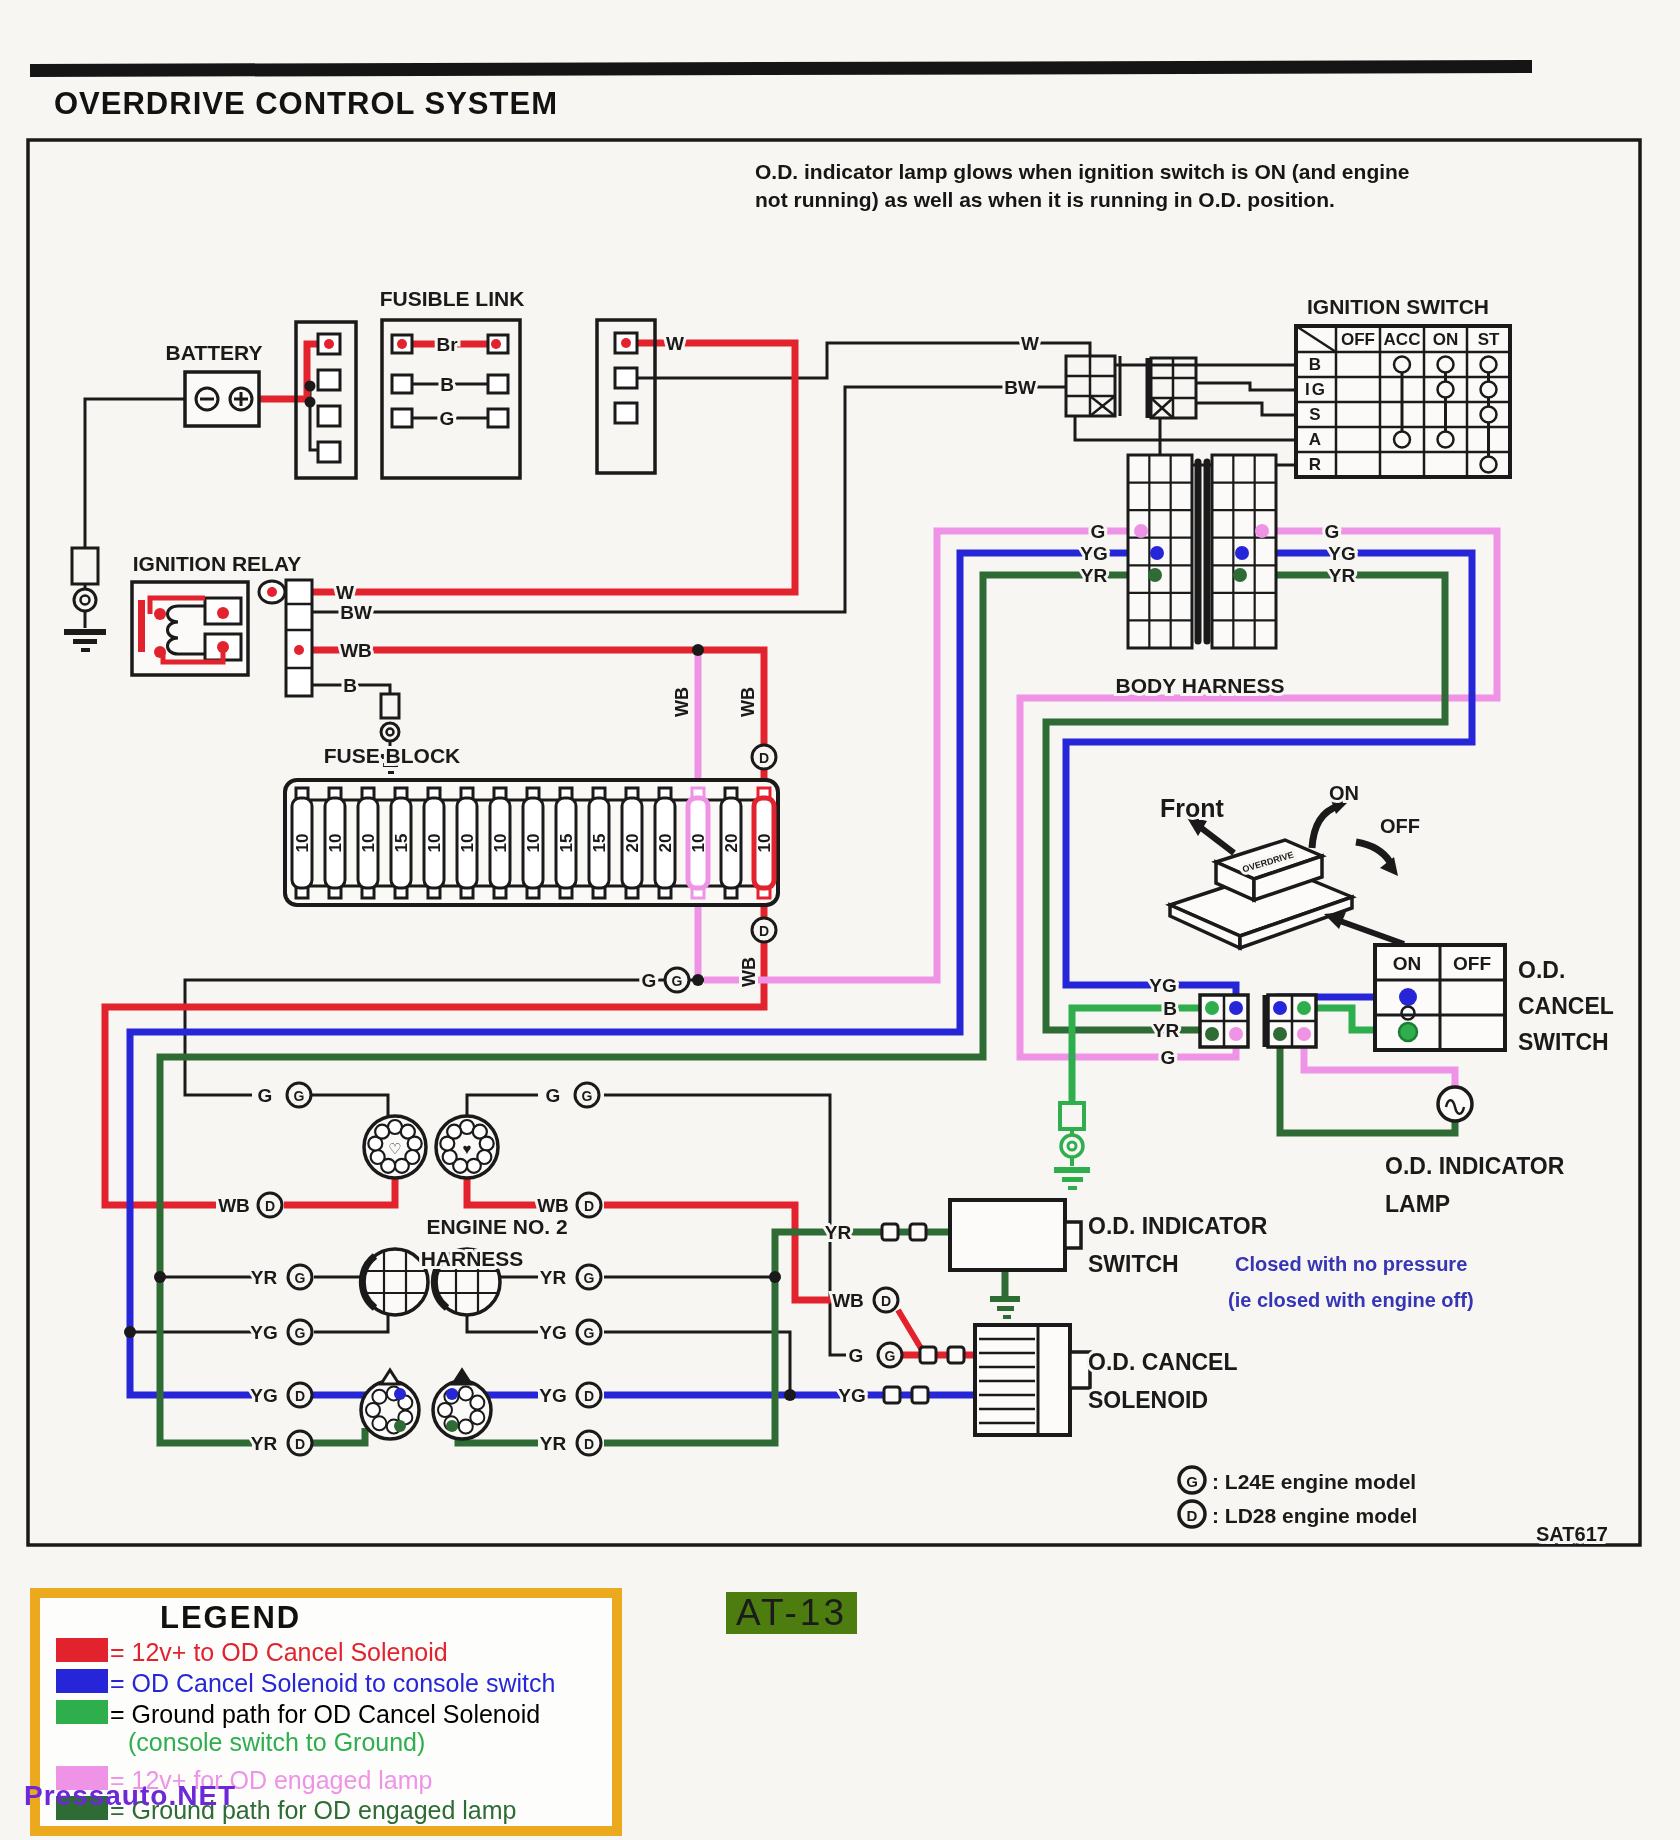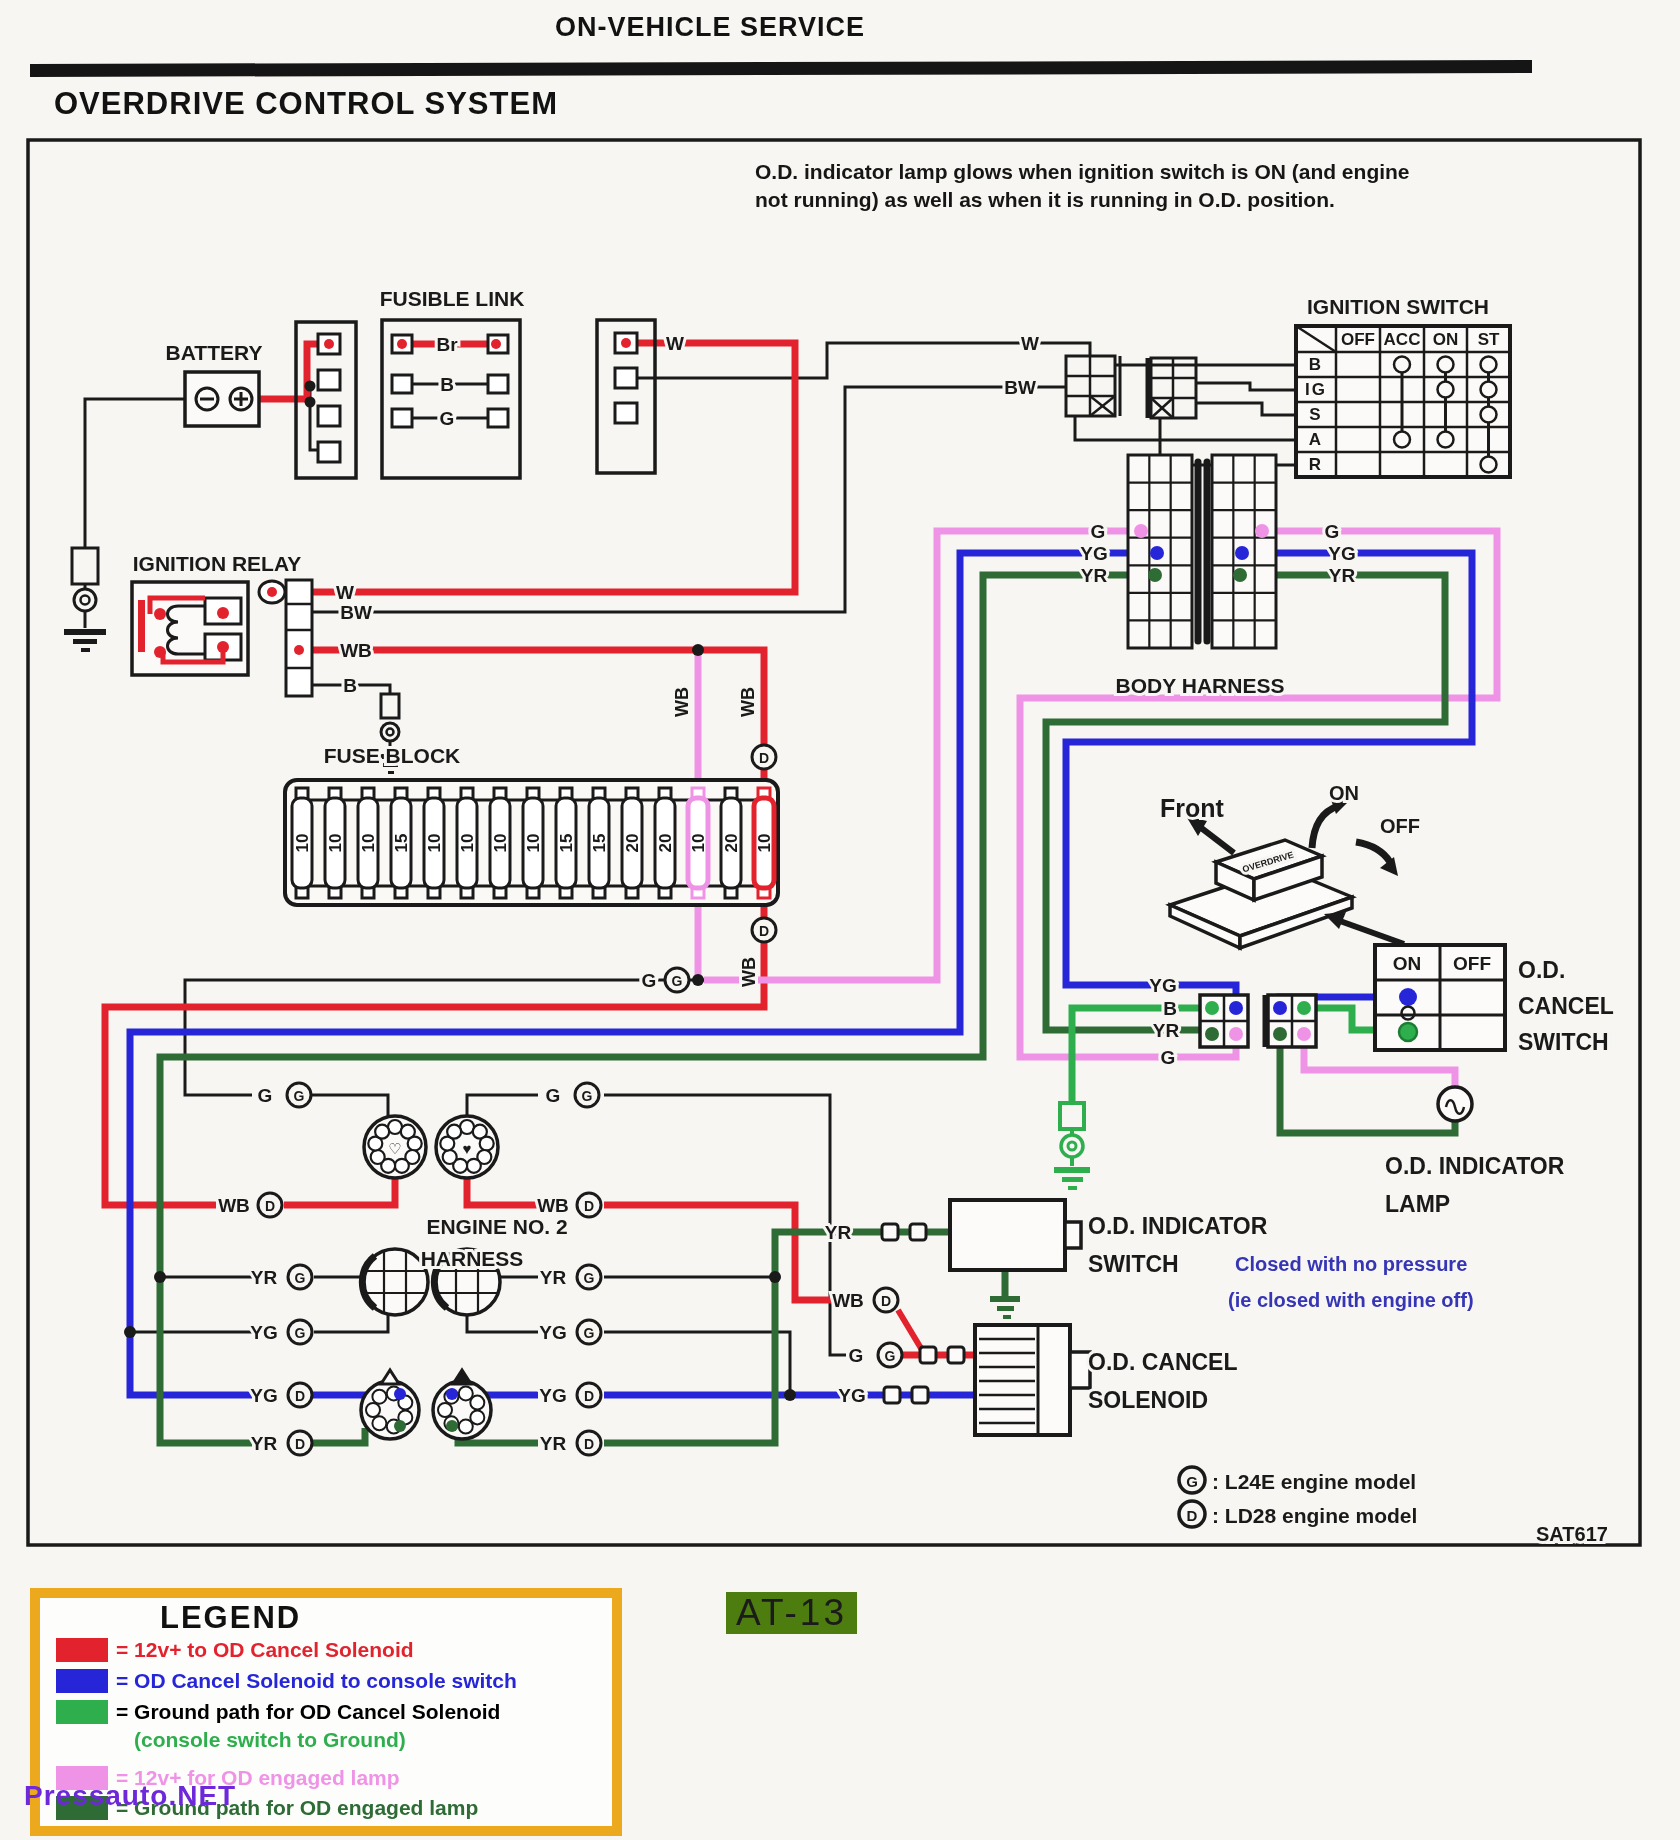--- a/index.html
+++ b/index.html
@@ -8,30 +8,29 @@
   .hdr{position:absolute;color:#121212;font-weight:bold;}
   #main-title{left:0;top:12px;width:1420px;text-align:center;font-size:27px;letter-spacing:1px;}
   #title-bar{position:absolute;left:30px;top:62px;width:1502px;height:13px;background:#151515;transform:rotate(-0.15deg);}
   #section-title{left:30px;top:86px;font-size:31px;letter-spacing:1px;margin-left:24px;}
   #note{position:absolute;left:755px;top:158px;width:680px;font-size:21px;font-weight:bold;color:#161616;line-height:1.35;}
   #at13{position:absolute;left:726px;top:1592px;font-size:37px;font-weight:normal;letter-spacing:3px;color:#1b1b1b;background:#4d7c0f;padding:0 10px;}
   #legend-box{position:absolute;left:30px;top:1588px;width:572px;height:228px;background:#fdfdfc;border:10px solid #eca91d;}
   #legend-title{position:absolute;left:120px;top:2px;font-size:31px;font-weight:bold;letter-spacing:2px;color:#111;}
   .lg-row{position:absolute;left:0;width:100%;}
   .lg-swatch{position:absolute;left:16px;width:52px;height:24px;}
-  .lg-text{position:absolute;left:76px;font-size:21px;font-weight:bold;white-space:nowrap;}
+  .lg-text{position:absolute;left:70px;font-size:25px;font-weight:normal;white-space:nowrap;}
   #watermark{position:absolute;left:24px;top:1780px;font-size:28px;font-weight:bold;color:#6d28d9;letter-spacing:1px;}
   svg text{font-family:"Liberation Sans",sans-serif;}
 </style>
 </head>
 <body>
 
 <div id="page">
 
-  <div id="main-title" class="hdr">ON-VEHICLE SERVICE</div>
   <div id="title-bar"></div>
   <div id="section-title" class="hdr">OVERDRIVE CONTROL SYSTEM</div>
   <div id="note">
     <span>O.D. indicator lamp glows when ignition switch is ON (and engine</span><br>
     <span>not running) as well as when it is running in O.D. position.</span>
   </div>
 
   <svg id="diagram-svg" width="1680" height="1570" viewBox="0 0 1680 1570">
 
     <rect x="28" y="140" width="1612" height="1405" fill="none" stroke="#1a1a1a" stroke-width="3.5"></rect>

